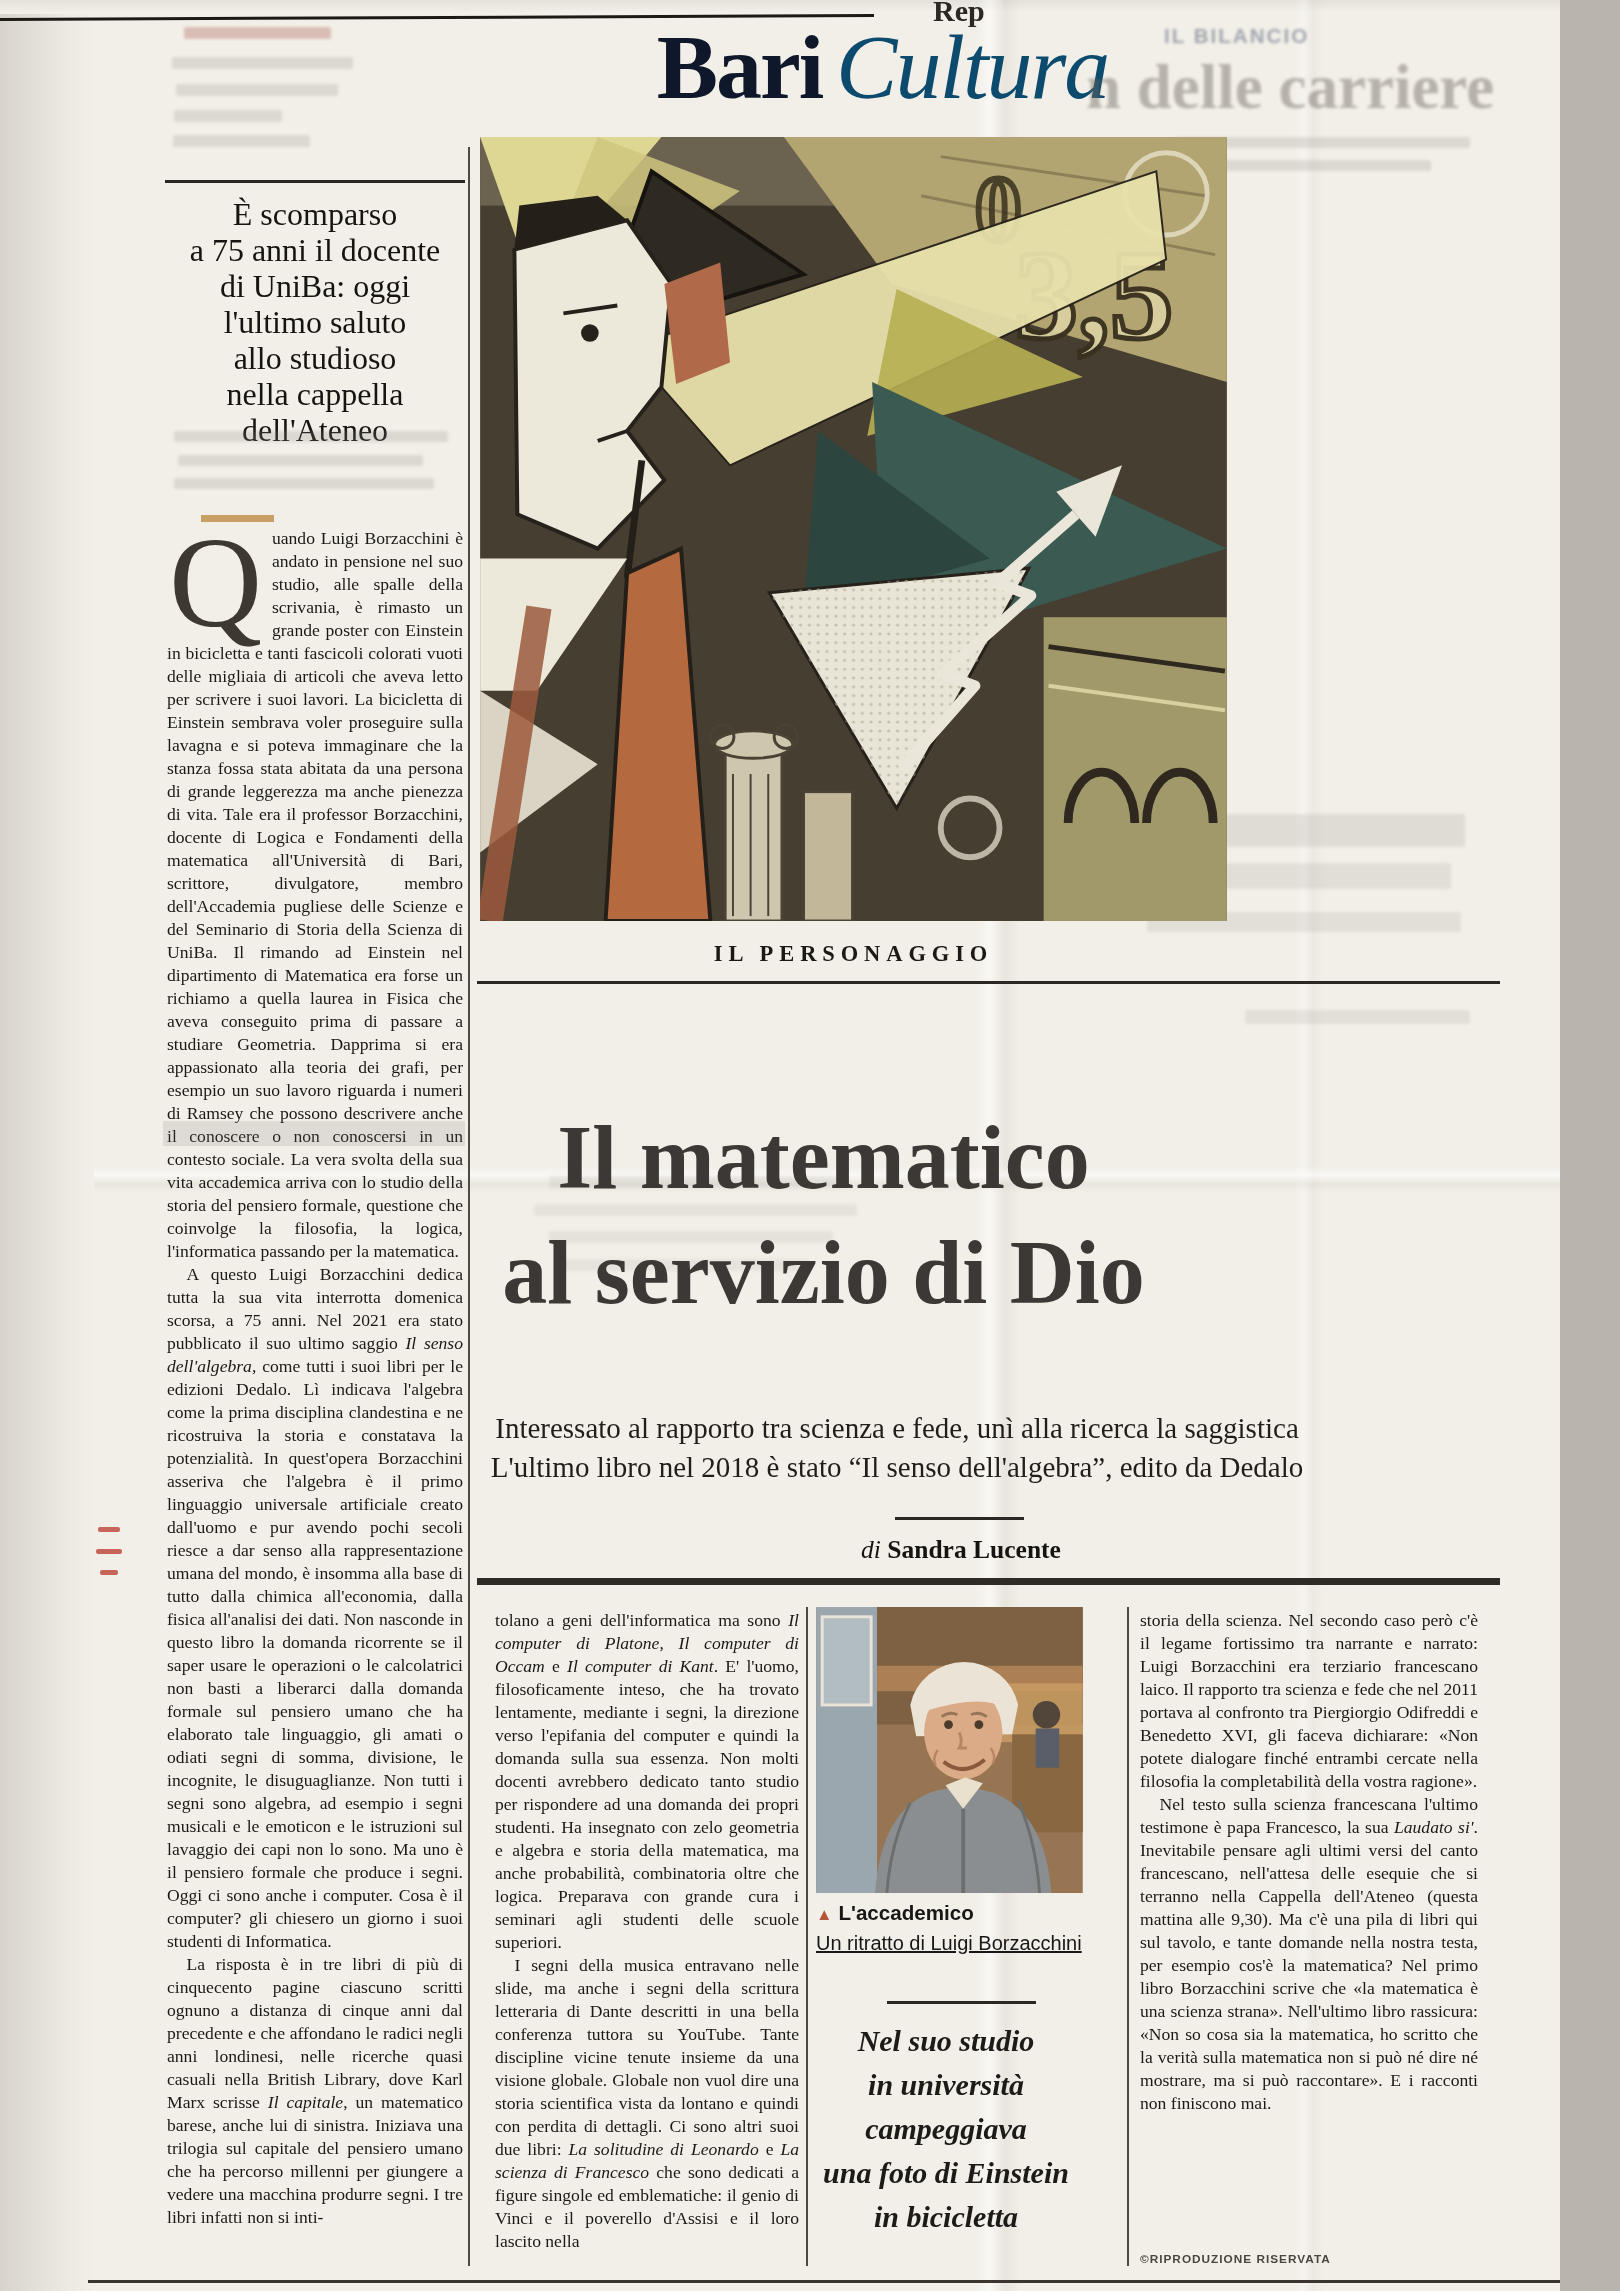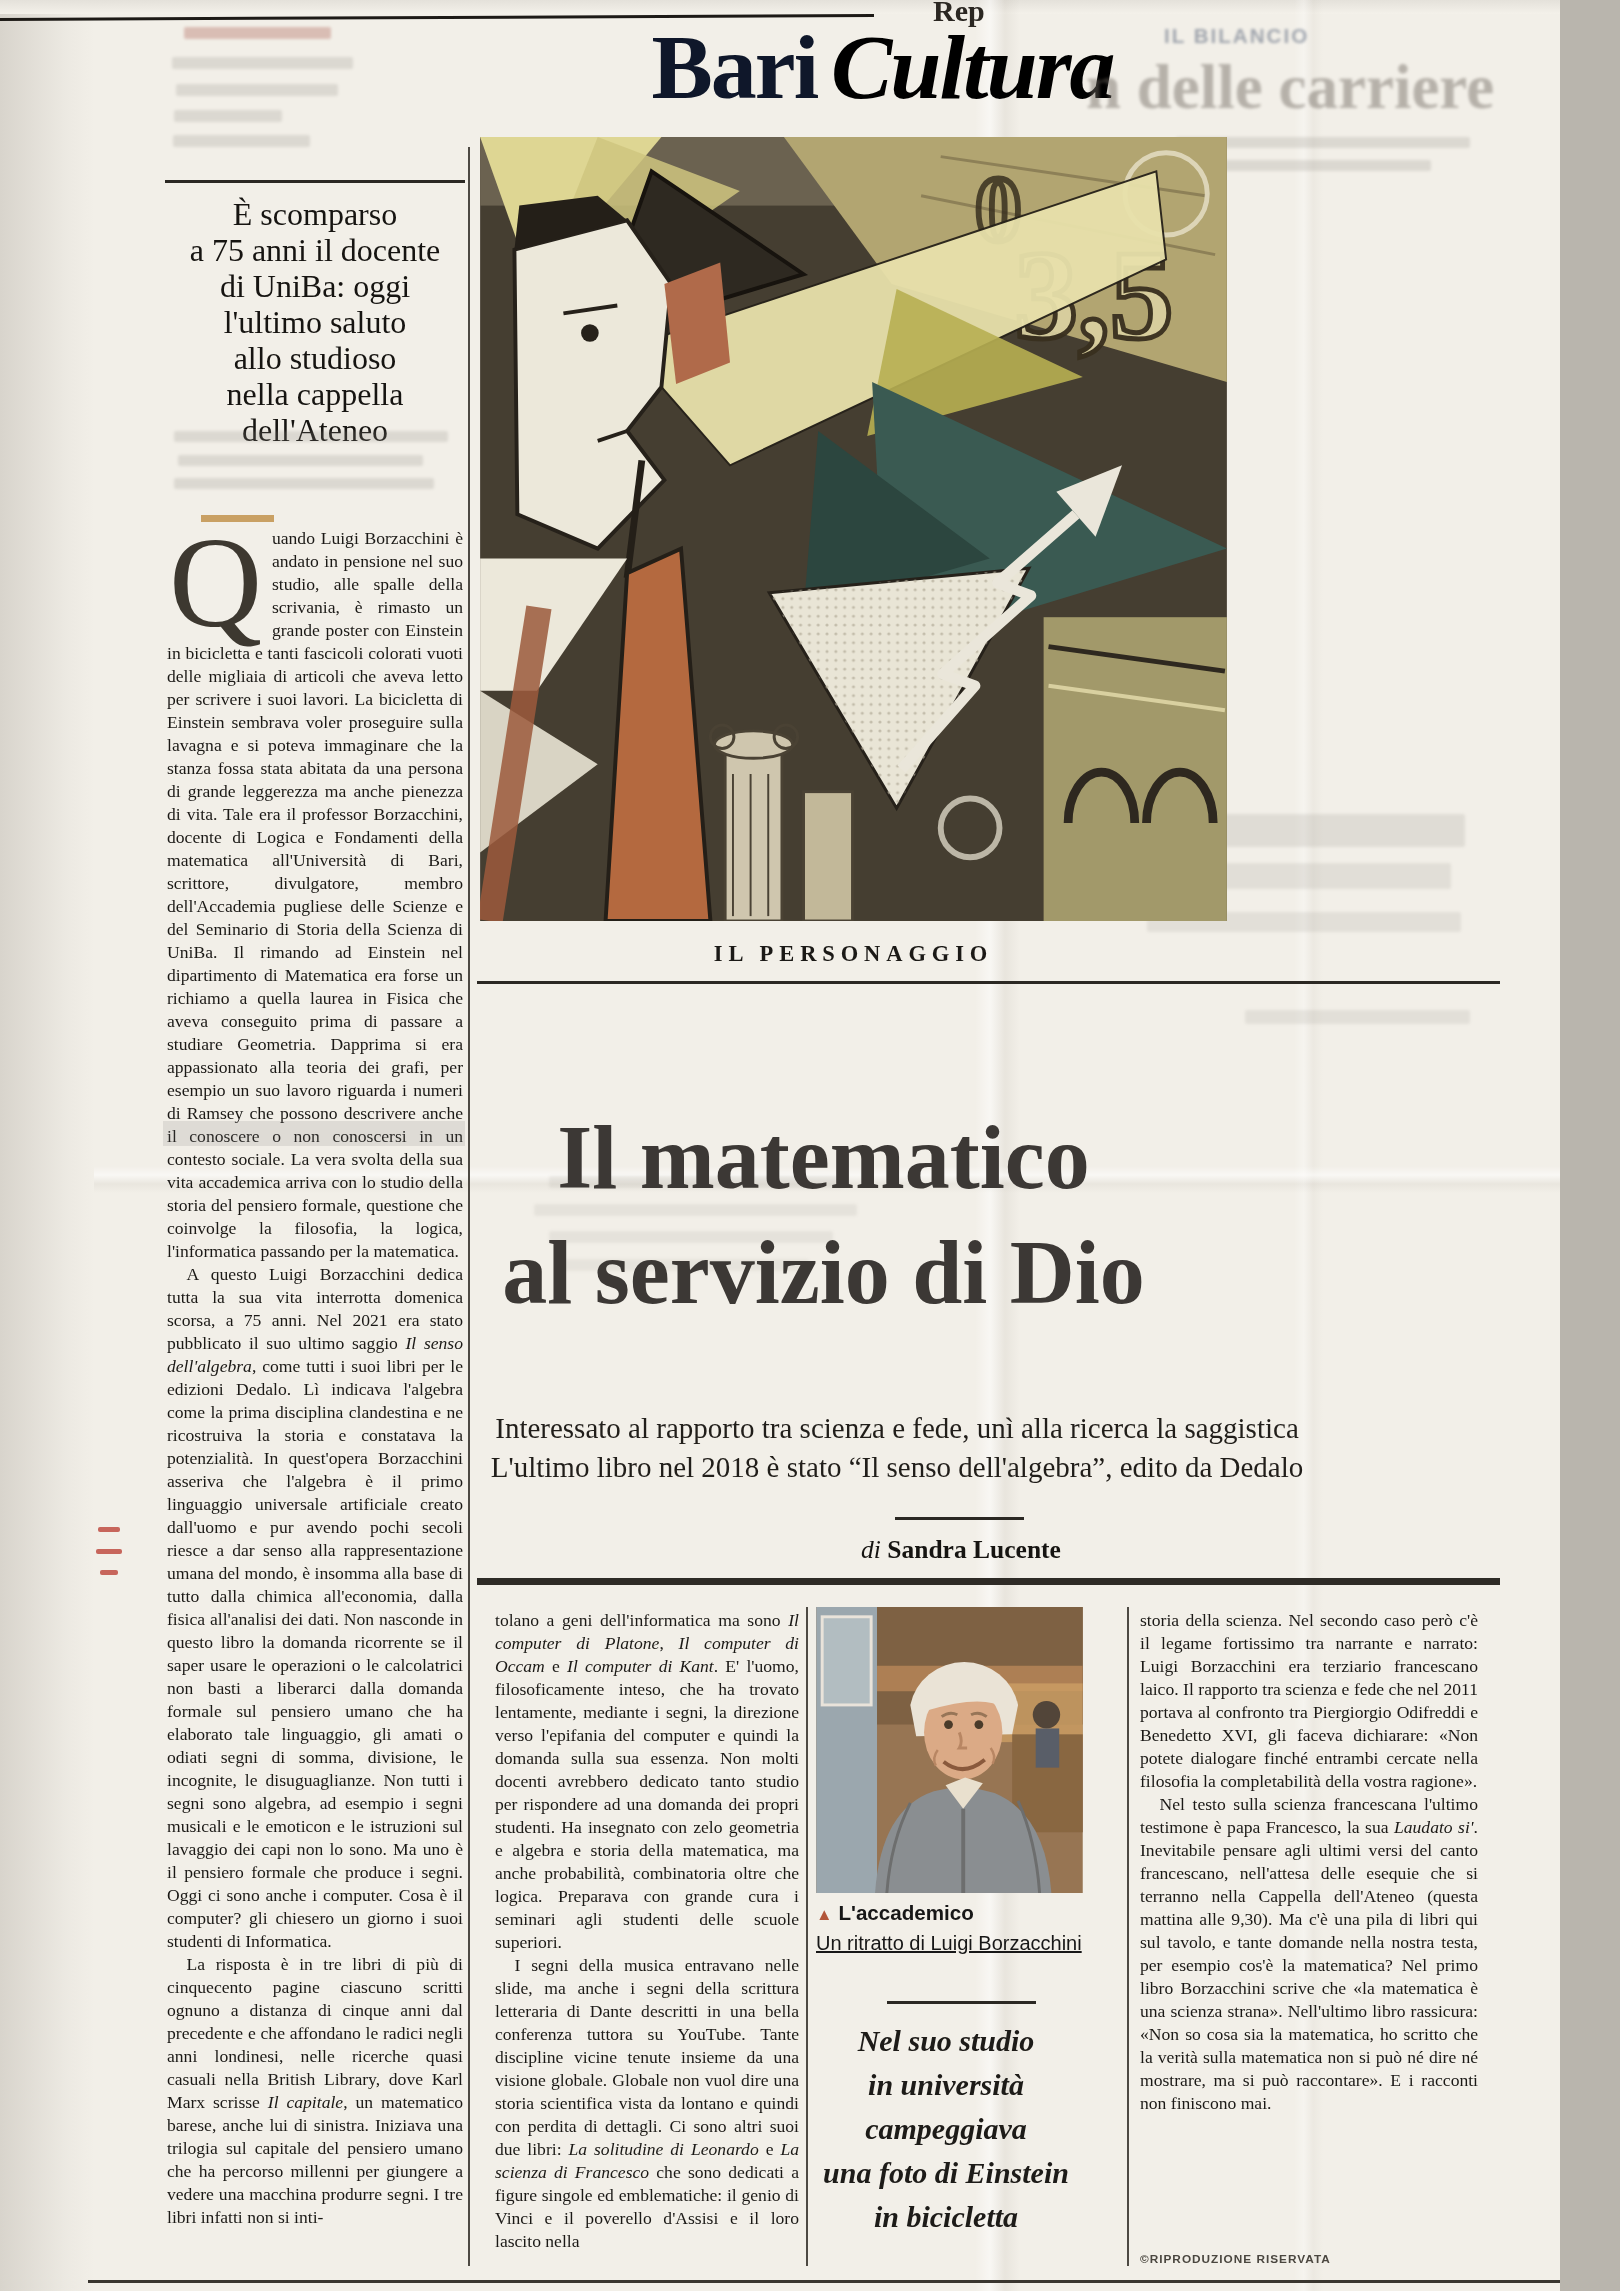--- a/index.html
+++ b/index.html
@@ -13,21 +13,21 @@
   .crease-v{top:0;height:2292px;background:linear-gradient(90deg,rgba(0,0,0,0),rgba(255,255,255,.5),rgba(120,110,95,.08),rgba(0,0,0,0));}
   .crease-h{left:94px;width:1472px;background:linear-gradient(rgba(0,0,0,0),rgba(255,255,255,.55),rgba(120,110,95,.07),rgba(0,0,0,0));}
   
   .rule{background:#2b2823;}
   
   #topline{left:0;top:15.7px;width:874px;height:2.9px;background:#1d1a16;transform:rotate(-.25deg);}
   #rep{left:933px;top:-5.9px;font-size:30px;font-weight:bold;color:#2b2722;}
   
   #masthead{left:549px;top:13.7px;width:667px;text-align:center;font-size:92px;letter-spacing:-2px;white-space:nowrap;}
   #masthead .city{font-weight:bold;color:#0f172a;}
-  #masthead .section{font-style:italic;color:#000000;font-weight:bold;padding-left:13.7px;}
+  #masthead .section{font-style:italic;color:#0c4a6e;font-weight:normal;padding-left:13.7px;}
   
   .bleed{filter:blur(1.6px);opacity:.45;}
   .bleedbar{background:#8e8a82;opacity:.22;filter:blur(1.5px);border-radius:2px;}
   #bt-kicker{left:1164px;top:23.5px;font-family:"Liberation Sans",sans-serif;font-weight:bold;
              font-size:20.6px;letter-spacing:2px;color:#3c4b66;}
   #bt-headline{left:1086px;top:51px;font-size:63px;font-weight:bold;color:#6e675f;white-space:nowrap;}
   .redmark{background:#b8372c;opacity:.75;border-radius:2px;}
   
   #deck{left:167px;top:196px;width:296px;text-align:center;font-size:32px;line-height:36px;color:#161411;}
   #goldrule{left:201px;top:515px;width:73px;height:6.9px;background:#c9a063;}

